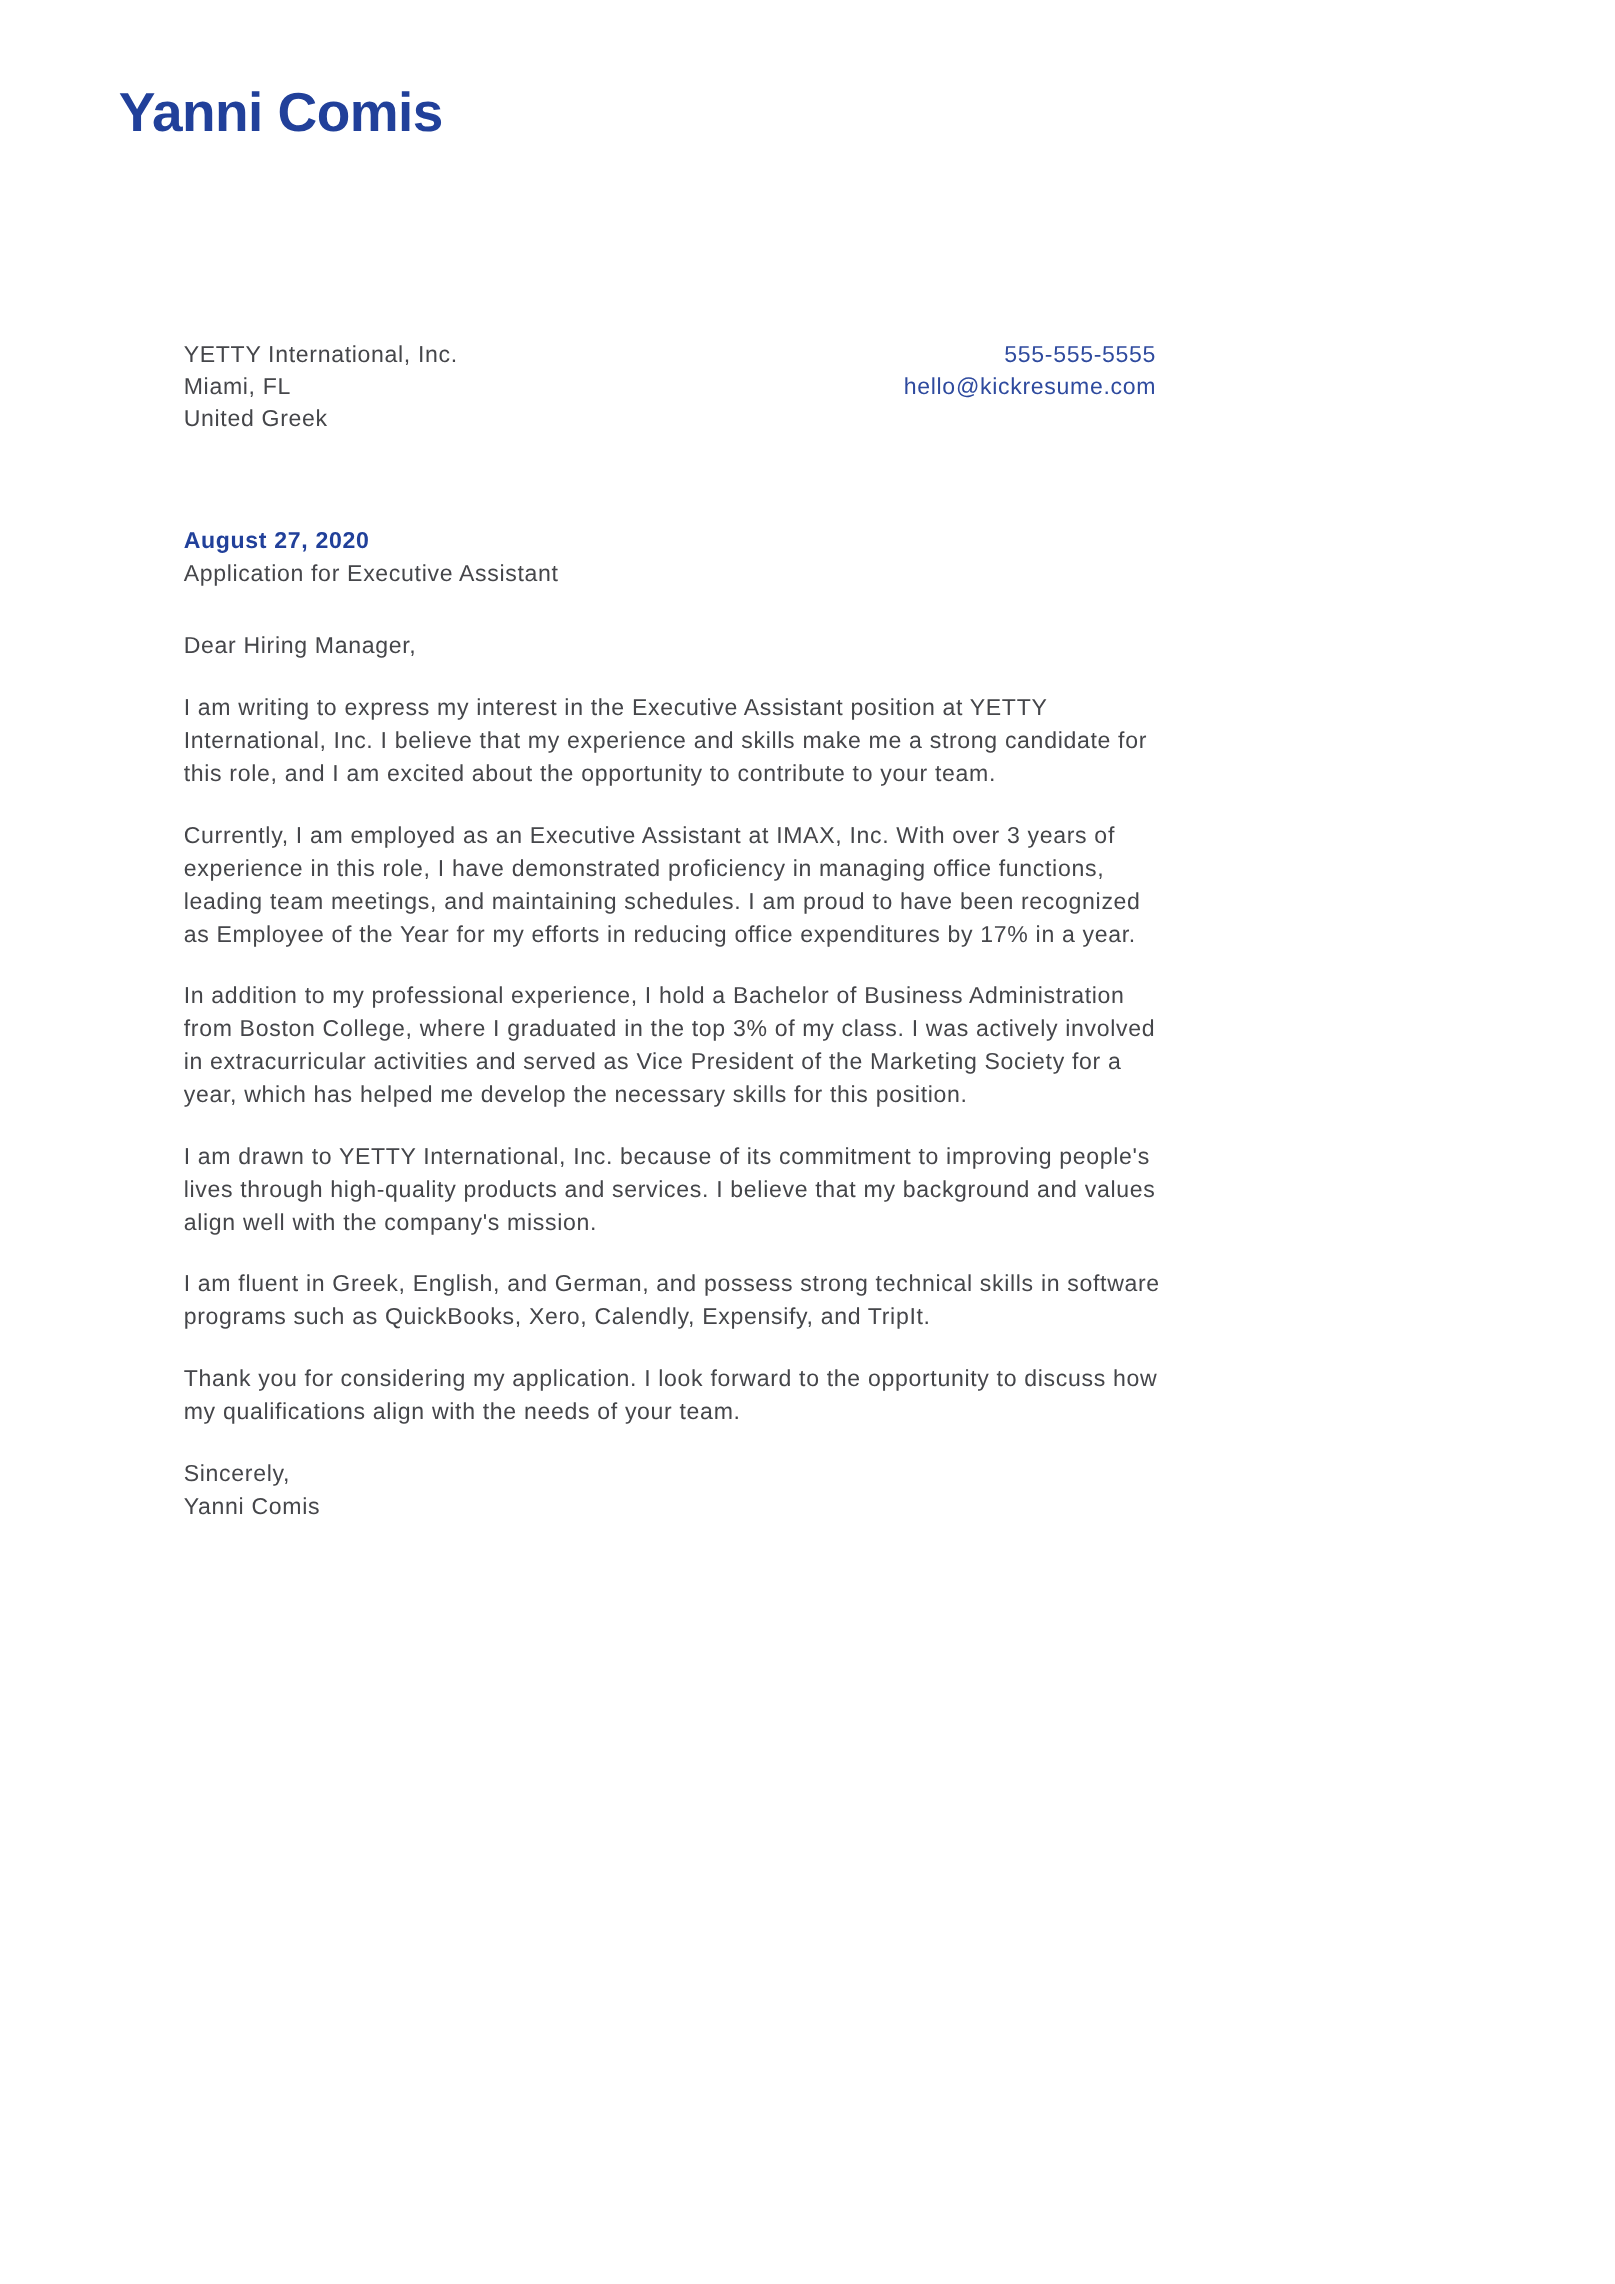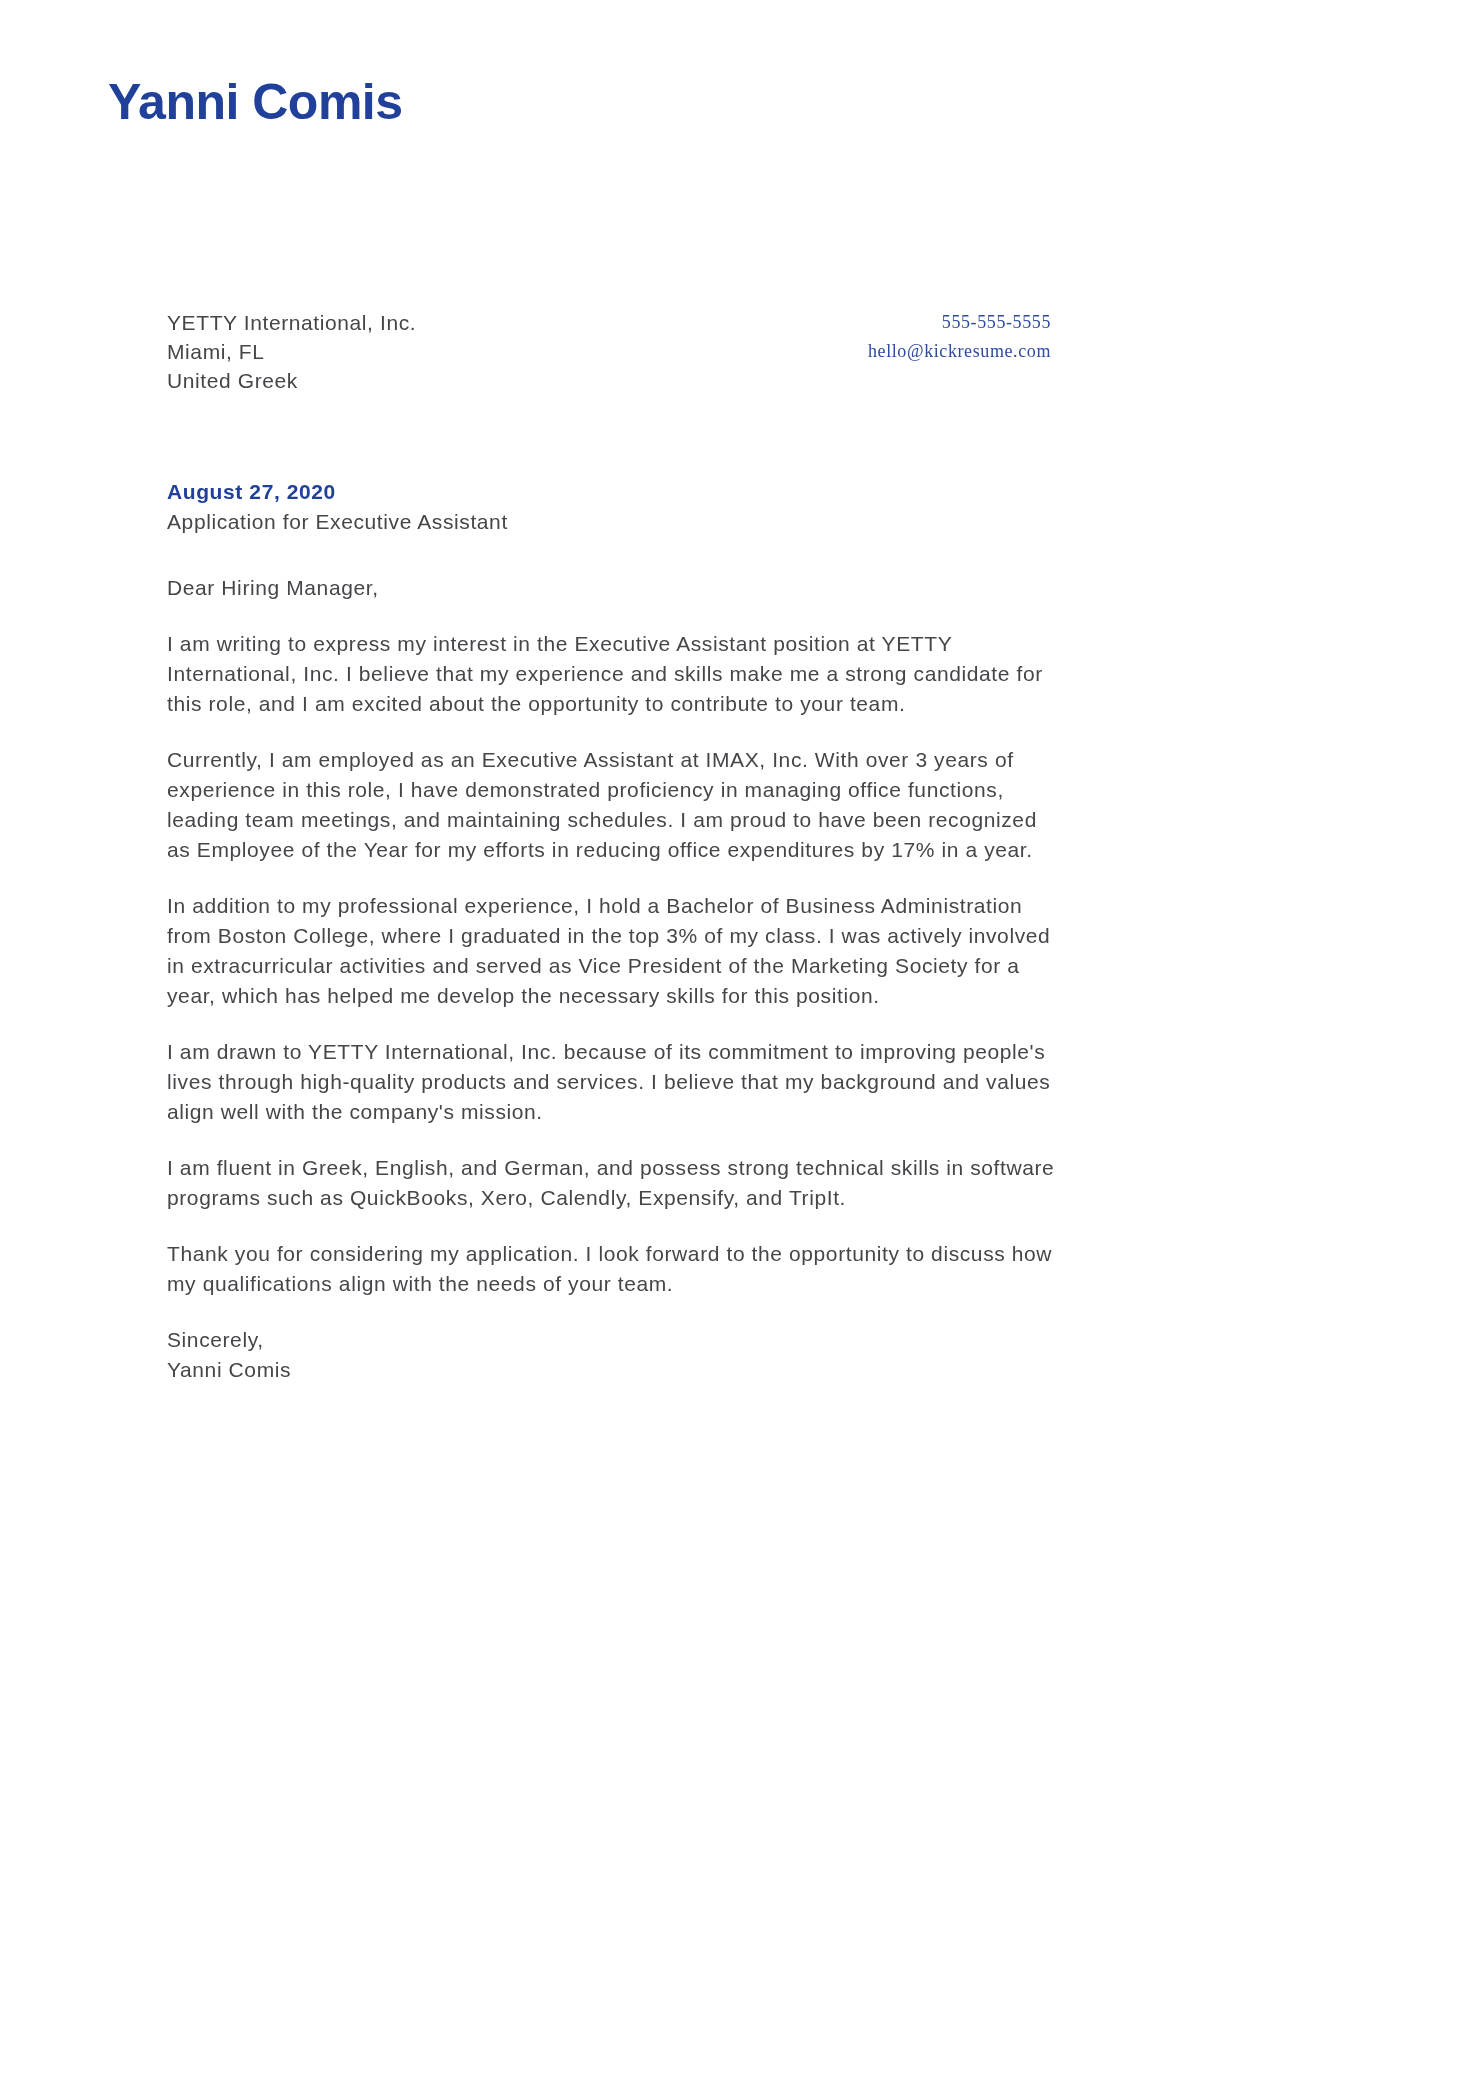--- a/index.html
+++ b/index.html
@@ -37,25 +37,24 @@
     align-items: flex-start;
     margin-top: 36px;
   }
   .recipient-block {
     font-size: 21px;
     line-height: 29px;
     letter-spacing: 0.6px;
   }
   .contact-block {
     text-align: right;
-    font-size: 18px;
+    font-size: 21px;
     line-height: 29px;
     letter-spacing: 0.6px;
     color: var(--contact, #2e4a9e);
-    font-family: Liberation Serif, serif;
   }
   .letter-body {
     position: absolute;
     left: 167px;
     right: 115px;
     top: 477px;
     font-size: 21px;
     line-height: 30px;
     letter-spacing: 0.6px;
   }

